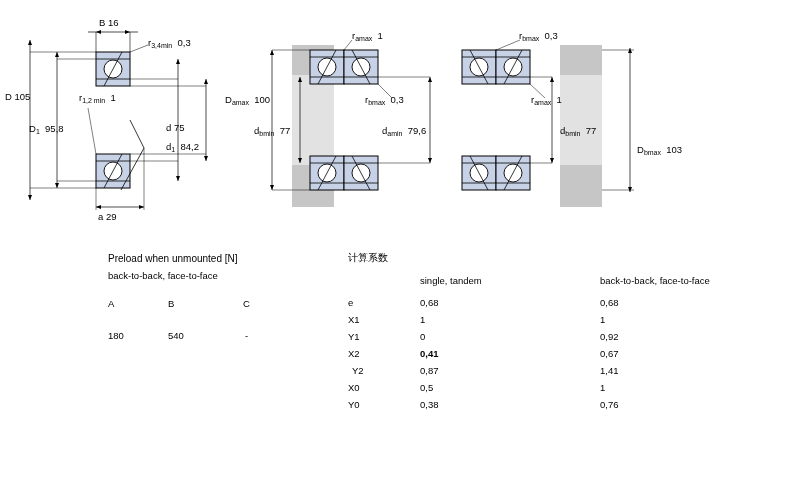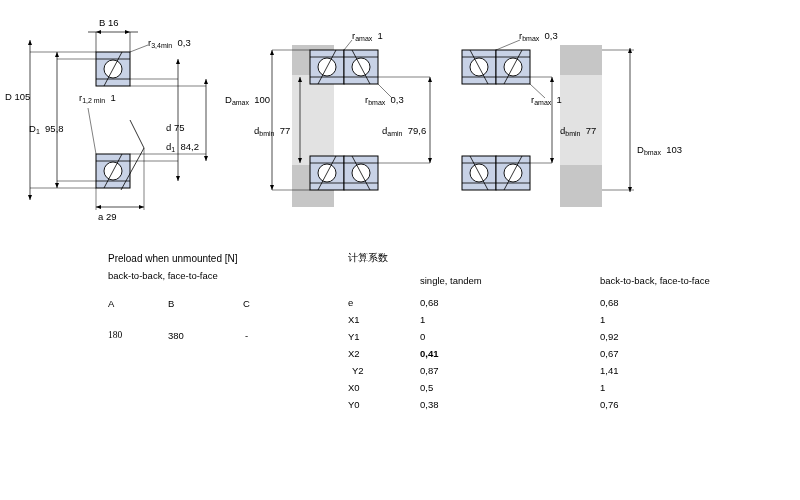--- a/index.html
+++ b/index.html
@@ -202,22 +202,22 @@
 
   <div class="lbl" style="left:637px;top:144px;"><span>D</span><span class="sub">bmax</span>&nbsp;&nbsp;<span>103</span></div>
 
   <div class="tblhdr" style="left:108px;top:253px;">Preload when unmounted [N]</div>
   <div class="cell" style="left:108px;top:270px;">back-to-back, face-to-face</div>
 
   <div class="cell" style="left:108px;top:298px;font-weight:normal;">A</div>
   <div class="cell" style="left:168px;top:298px;">B</div>
   <div class="cell" style="left:243px;top:298px;">C</div>
 
-  <div class="cell" style="left:108px;top:330px;font-family:Liberation Serif, serif;">180</div>
-  <div class="cell" style="left:168px;top:330px;">380</div>
+  <div class="cell" style="left:108px;top:330px;">180</div>
+  <div class="cell" style="left:168px;top:330px;">540</div>
   <div class="cell" style="left:245px;top:330px;">-</div>
 
   <div class="cjk" style="position:absolute;left:348px;top:251px;">计算系数</div>
 
   <div class="cell" style="left:420px;top:275px;">single, tandem</div>
   <div class="cell" style="left:600px;top:275px;">back-to-back, face-to-face</div>
 
   <div id="coeff-rows">
       <div class="cell" style="left: 348px; top: 297px;">e</div>
       <div class="cell" style="left: 420px; top: 297px;">0,68</div>

